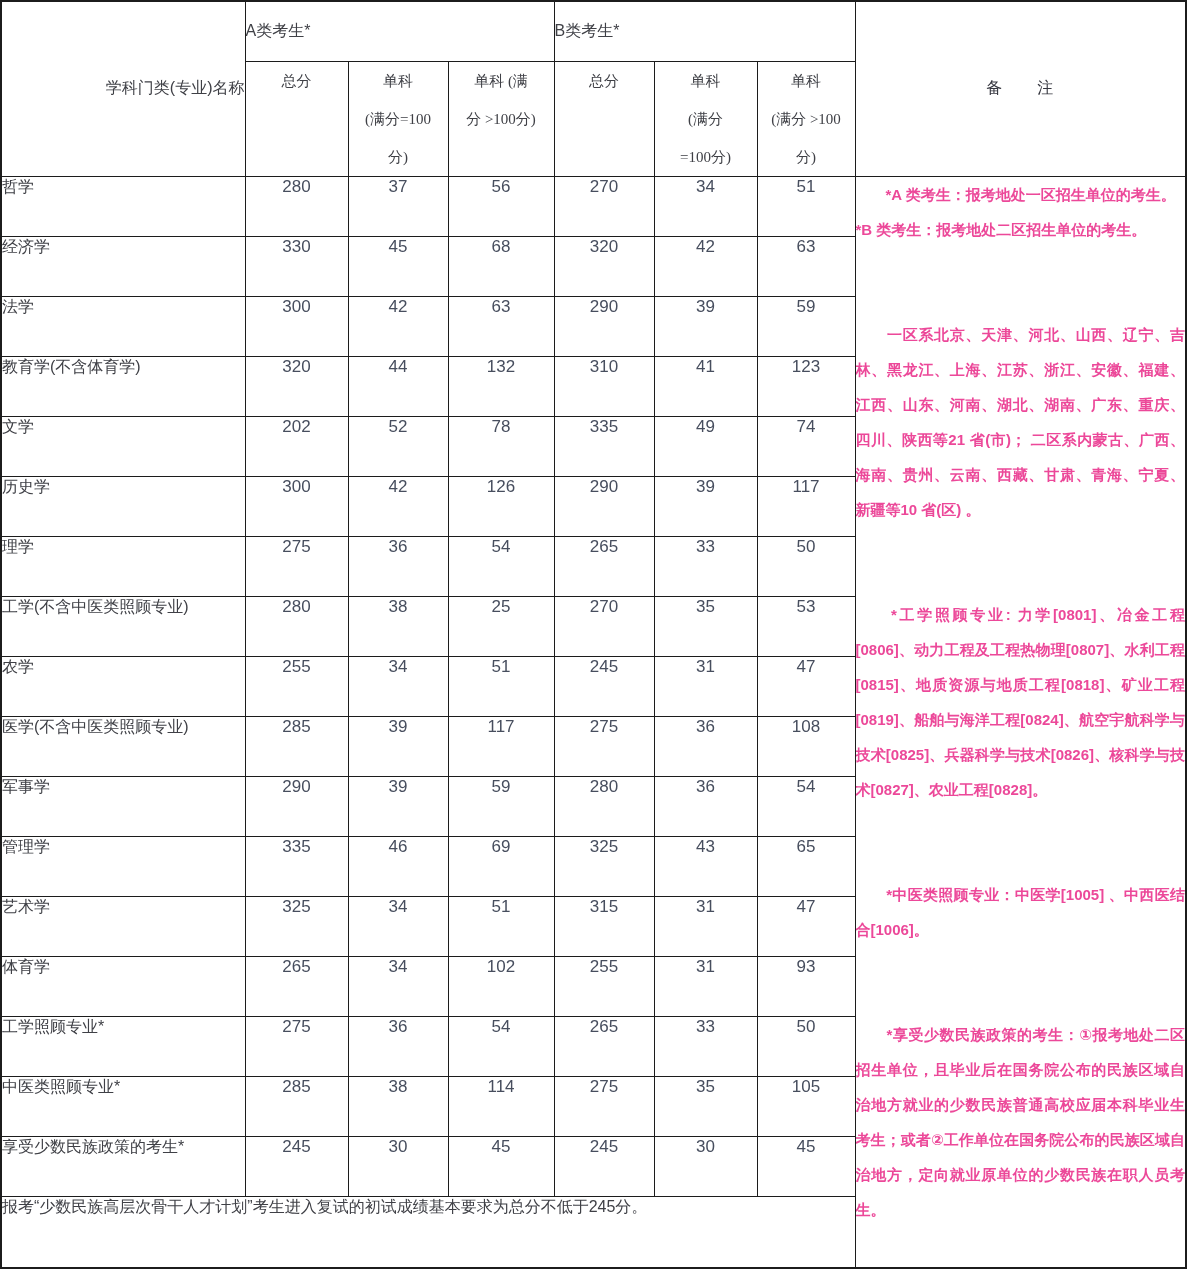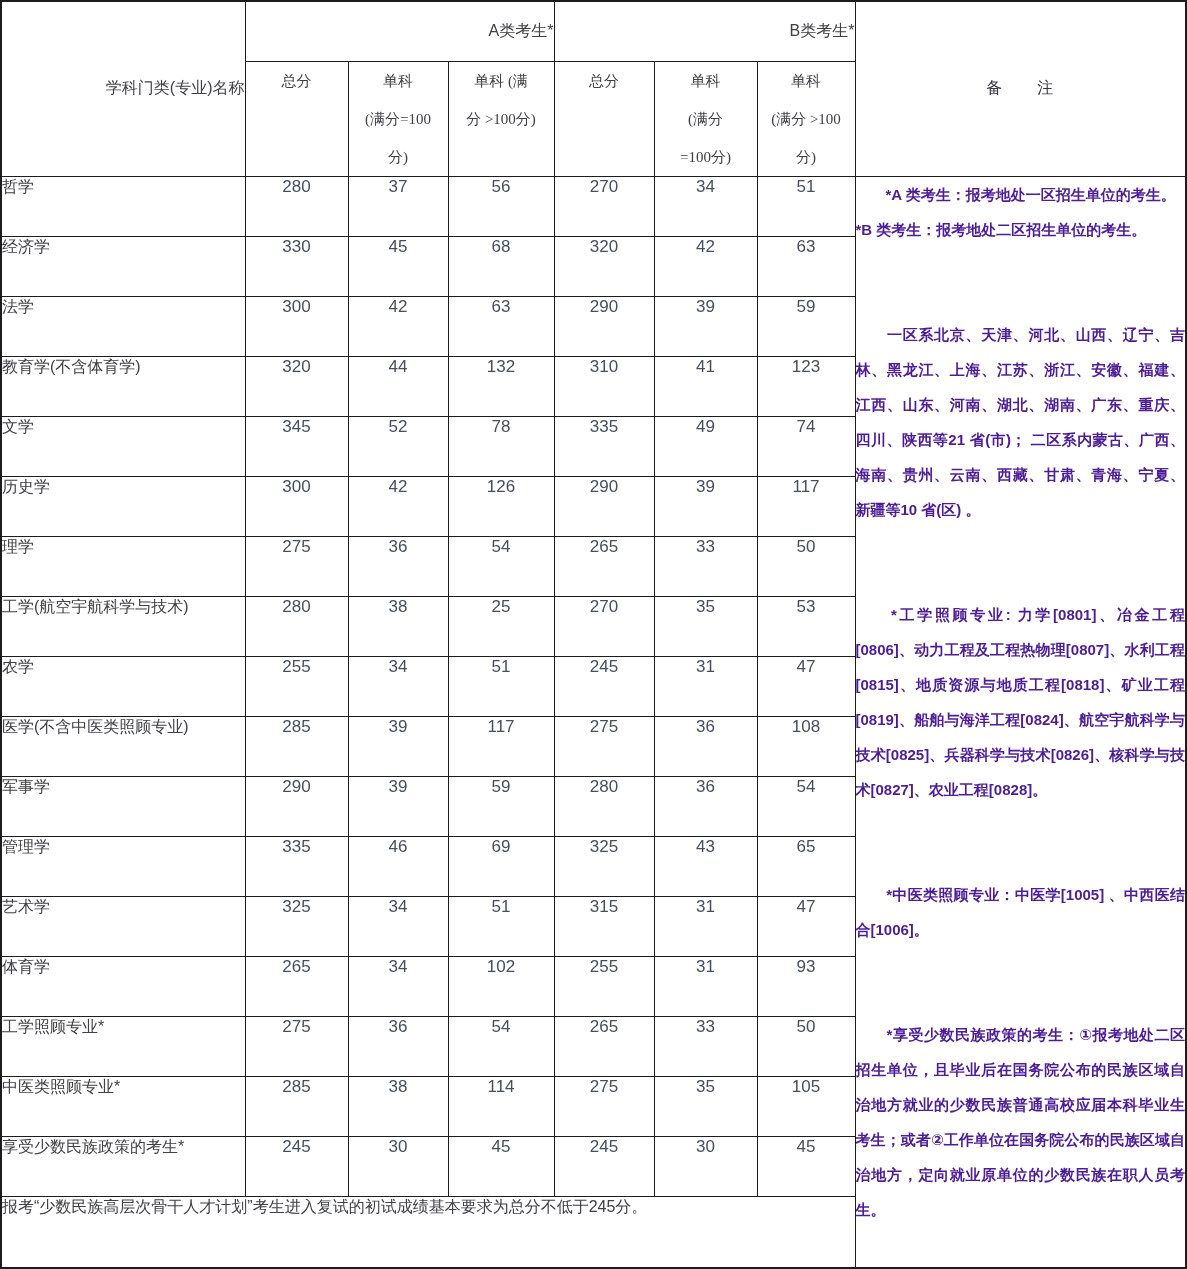--- a/index.html
+++ b/index.html
@@ -31,21 +31,21 @@
     border: 1px solid #1c1c1c;
     padding: 0;
     background: #ffffff;
     font-weight: normal;
     overflow: hidden;
   }
   
   tr.hrow1 { height: 60px; }
   tr.hrow2 { height: 114px; }
   th.group-head {
-    text-align: right;
+    text-align: left;
     vertical-align: middle;
     font-size: 16px;
     color: #3f4046;
   }
   th.subject-head {
     text-align: right;
     vertical-align: middle;
     padding-left: 30px;
     padding-bottom: 26px;
     font-size: 16px;
@@ -97,21 +97,21 @@
   td.remarks-cell {
     vertical-align: top;
     padding: 34px 4px 0 4px;
   }
   .remarks-body {
     white-space: pre-wrap;
     text-align: justify;
     font-size: 15px;
     line-height: 35px;
     font-weight: bold;
-    color: #4c1d95;
+    color: #ec4899;
   }
 </style>
 </head>
 <body>
 
 <div class="page">
   <table class="score-table">
     <colgroup>
       <col style="width:244px">
       <col style="width:103px">
@@ -193,21 +193,21 @@
           <td class="subject">教育学(不含体育学)</td>
           <td class="num">320</td>
           <td class="num">44</td>
           <td class="num">132</td>
           <td class="num">310</td>
           <td class="num">41</td>
           <td class="num">123</td>
         </tr>
         <tr class="data-row">
           <td class="subject">文学</td>
-          <td class="num">345</td>
+          <td class="num">202</td>
           <td class="num">52</td>
           <td class="num">78</td>
           <td class="num">335</td>
           <td class="num">49</td>
           <td class="num">74</td>
         </tr>
         <tr class="data-row">
           <td class="subject">历史学</td>
           <td class="num">300</td>
           <td class="num">42</td>
@@ -219,21 +219,21 @@
         <tr class="data-row">
           <td class="subject">理学</td>
           <td class="num">275</td>
           <td class="num">36</td>
           <td class="num">54</td>
           <td class="num">265</td>
           <td class="num">33</td>
           <td class="num">50</td>
         </tr>
         <tr class="data-row">
-          <td class="subject">工学(航空宇航科学与技术)</td>
+          <td class="subject">工学(不含中医类照顾专业)</td>
           <td class="num">280</td>
           <td class="num">38</td>
           <td class="num">25</td>
           <td class="num">270</td>
           <td class="num">35</td>
           <td class="num">53</td>
         </tr>
         <tr class="data-row">
           <td class="subject">农学</td>
           <td class="num">255</td>

